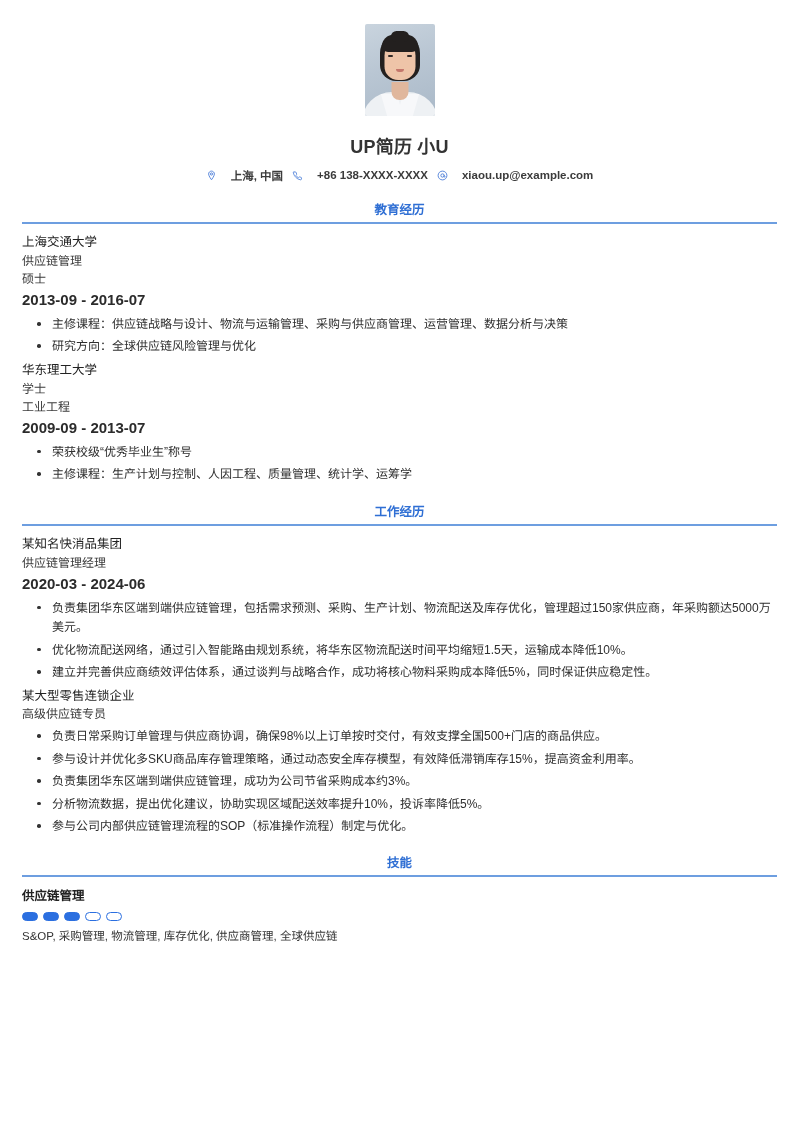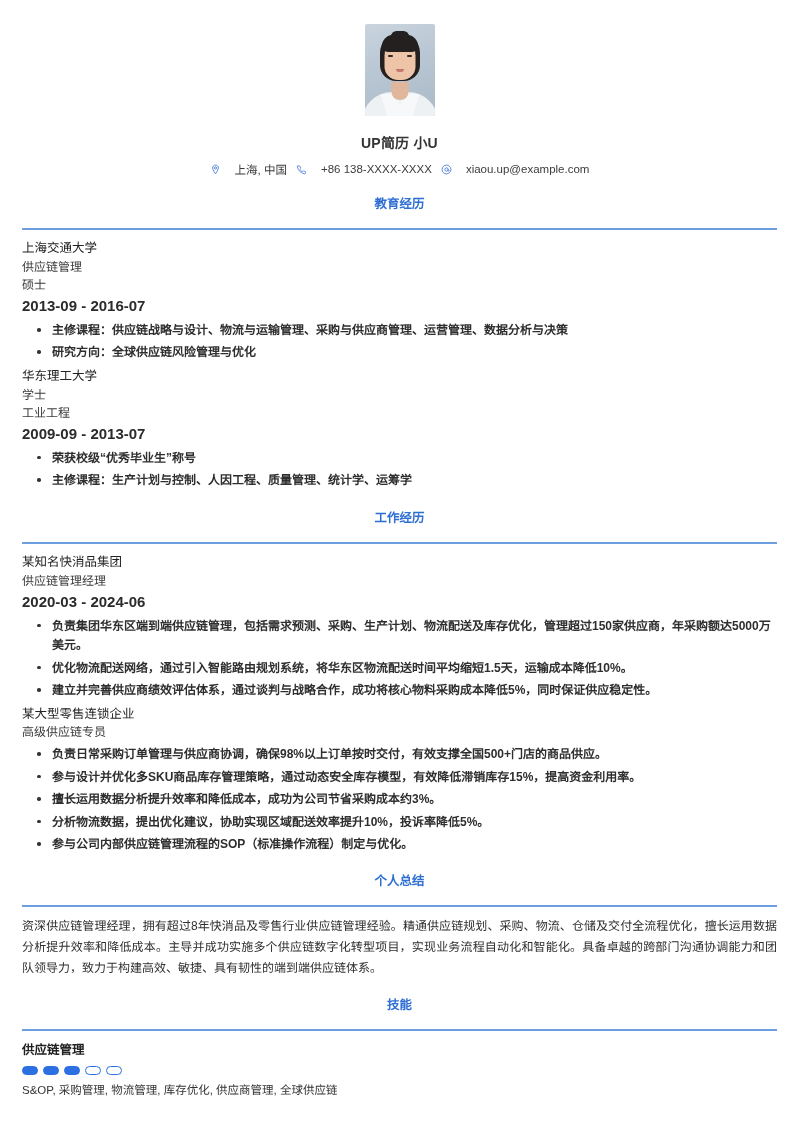--- a/index.html
+++ b/index.html
@@ -125,52 +125,53 @@
     top: 45px;
     width: 8px;
     height: 3px;
     transform: translateX(-50%);
     background: #c4766b;
     border-radius: 0 0 5px 5px;
   }
 
   .name {
     margin: 12px 0 0 0;
-    font-size: 14px;
+    font-size: 18px;
     font-weight: 700;
     color: #333333;
     letter-spacing: 0.2px;
   }
 
   .contact-line {
     margin-top: 9px;
     font-size: 11.5px;
     color: #3b3b3b;
     display: flex;
     justify-content: center;
     align-items: center;
     gap: 9px;
     flex-wrap: wrap;
   }
   .contact-item {
     display: inline-flex;
     align-items: center;
     gap: 14px;
     white-space: nowrap;
+    font-weight: bold;
   }
   .contact-item svg { display: block; }
 
   
   .section { margin-top: 16px; }
   .section-title {
     text-align: center;
     font-size: 12.5px;
     font-weight: 700;
     color: #2f6fd4;
-    padding-bottom: 16px;
+    padding-bottom: 4px;
   }
   .section-rule {
     height: 2px;
     background: #6d9ee0;
     width: 100%;
     margin-bottom: 9px;
   }
 
   .entry { margin-bottom: 4px; }
   .entry + .entry { margin-top: 2px; }
@@ -197,21 +198,20 @@
     margin: 4px 0 0 0;
     padding: 0;
   }
   ul.bullets li {
     position: relative;
     padding-left: 30px;
     font-size: 12px;
     line-height: 1.62;
     color: #2e2e2e;
     margin-bottom: 3px;
-    font-weight: bold;
   }
   ul.bullets li::before {
     content: "";
     position: absolute;
     left: 15px;
     top: 7px;
     width: 3.5px;
     height: 3.5px;
     border-radius: 50%;
     background: #333;
@@ -347,32 +347,27 @@
         <li>建立并完善供应商绩效评估体系，通过谈判与战略合作，成功将核心物料采购成本降低5%，同时保证供应稳定性。</li>
       </ul>
     </div>
 
     <div class="entry">
       <div class="entry-org">某大型零售连锁企业</div>
       <div class="entry-sub">高级供应链专员</div>
       <ul class="bullets">
         <li>负责日常采购订单管理与供应商协调，确保98%以上订单按时交付，有效支撑全国500+门店的商品供应。</li>
         <li>参与设计并优化多SKU商品库存管理策略，通过动态安全库存模型，有效降低滞销库存15%，提高资金利用率。</li>
-        <li>擅长运用数据分析提升效率和降低成本，成功为公司节省采购成本约3%。</li>
+        <li>负责集团华东区端到端供应链管理，成功为公司节省采购成本约3%。</li>
         <li>分析物流数据，提出优化建议，协助实现区域配送效率提升10%，投诉率降低5%。</li>
         <li>参与公司内部供应链管理流程的SOP（标准操作流程）制定与优化。</li>
       </ul>
     </div>
   </div>
 
-  <div class="section">
-    <div class="section-title">个人总结</div>
-    <div class="section-rule"></div>
-    <div class="summary-text">资深供应链管理经理，拥有超过8年快消品及零售行业供应链管理经验。精通供应链规划、采购、物流、仓储及交付全流程优化，擅长运用数据分析提升效率和降低成本。主导并成功实施多个供应链数字化转型项目，实现业务流程自动化和智能化。具备卓越的跨部门沟通协调能力和团队领导力，致力于构建高效、敏捷、具有韧性的端到端供应链体系。</div>
-  </div>
 
   <div class="section">
     <div class="section-title">技能</div>
     <div class="section-rule"></div>
 
     <div class="skill-group">
       <div class="skill-name">供应链管理</div>
       <div class="skill-meter">
         <span class="pip filled"></span>
         <span class="pip filled"></span>

